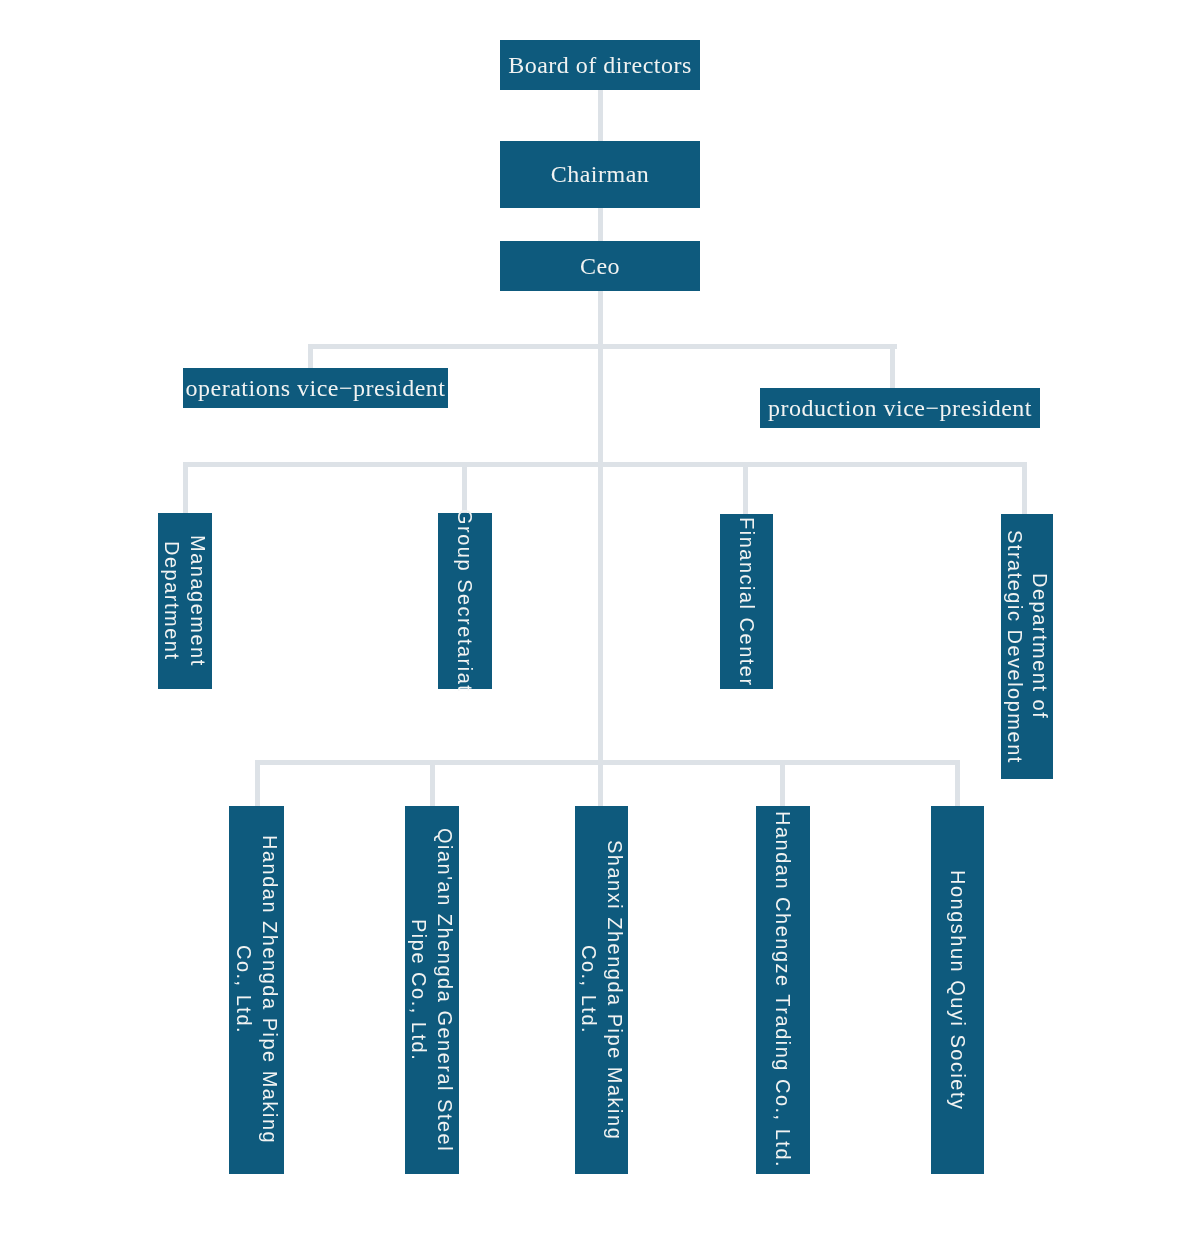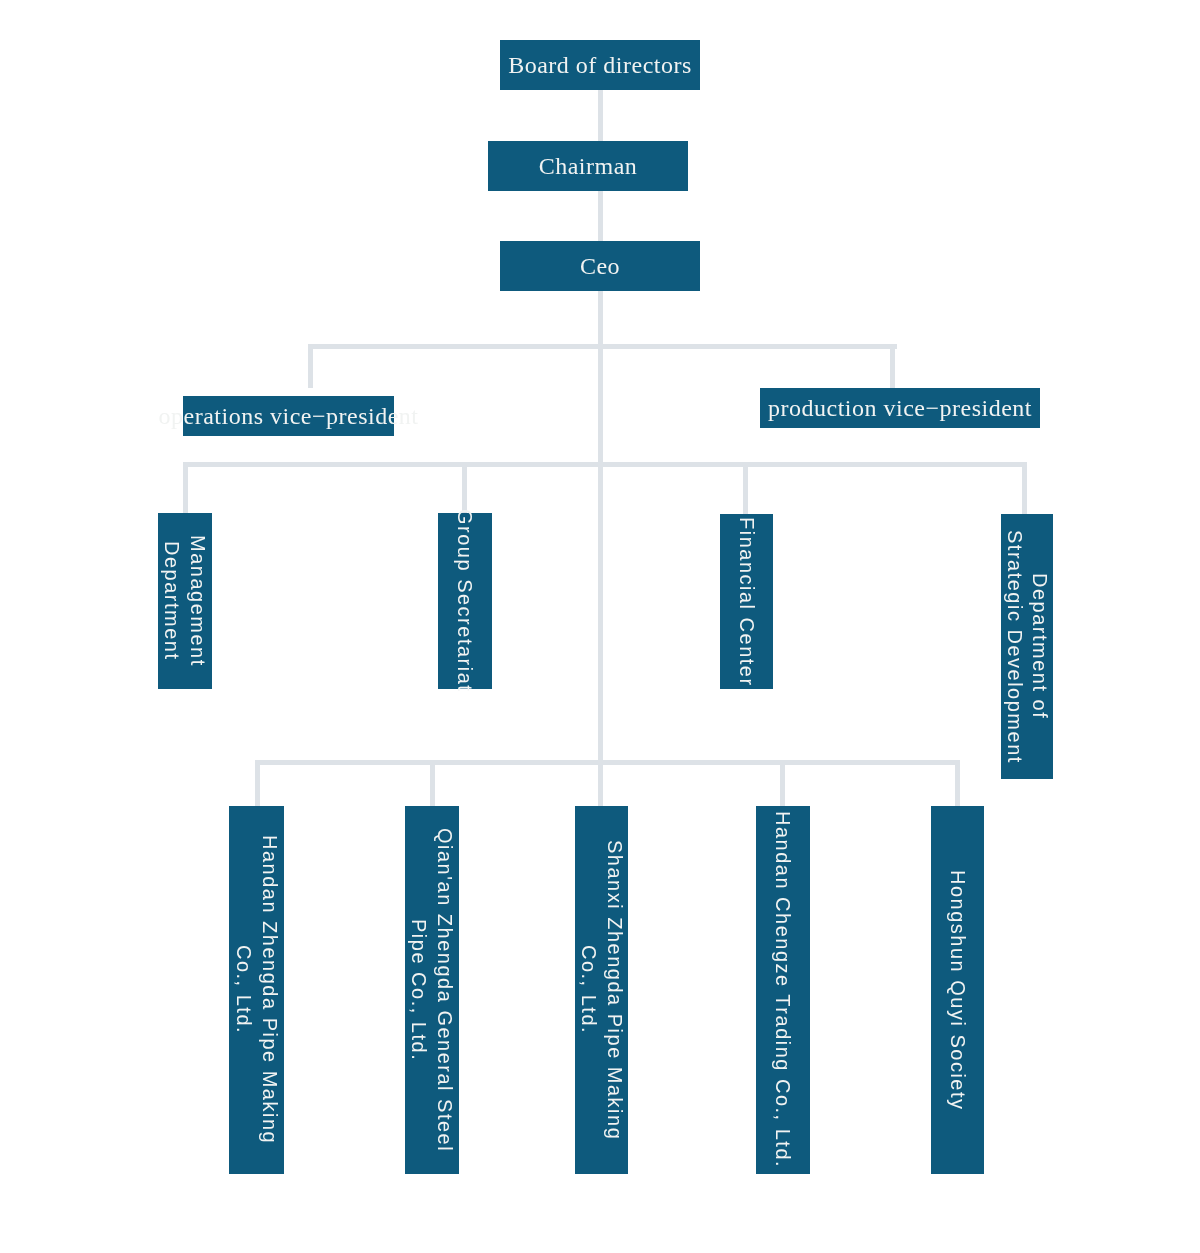--- a/index.html
+++ b/index.html
@@ -70,29 +70,29 @@
   <div class="line" style="left:255px;top:760px;width:5px;height:46px"></div>
   <div class="line" style="left:430px;top:760px;width:5px;height:46px"></div>
   <div class="line" style="left:598px;top:760px;width:5px;height:46px"></div>
   <div class="line" style="left:780px;top:760px;width:5px;height:46px"></div>
   <div class="line" style="left:955px;top:760px;width:5px;height:46px"></div>
 
   <div class="node h" style="left:500px;top:40px;width:200px;height:50px">
     <span>Board of directors</span>
   </div>
 
-  <div class="node h" style="left:488px;top:141px;width:200px;height:50px">
+  <div class="node h" style="left:500px;top:141px;width:200px;height:67px">
     <span>Chairman</span>
   </div>
 
   <div class="node h" style="left:500px;top:241px;width:200px;height:50px">
     <span>Ceo</span>
   </div>
 
-  <div class="node h" style="left:183px;top:396px;width:211px;height:40px">
+  <div class="node h" style="left:183px;top:368px;width:265px;height:40px">
     <span>operations vice−president</span>
   </div>
 
   <div class="node h" style="left:760px;top:388px;width:280px;height:40px">
     <span>production vice−president</span>
   </div>
 
   <div class="node v" style="left:158px;top:513px;width:54px;height:176px">
     <div class="vtext">
       <div>Management</div>

